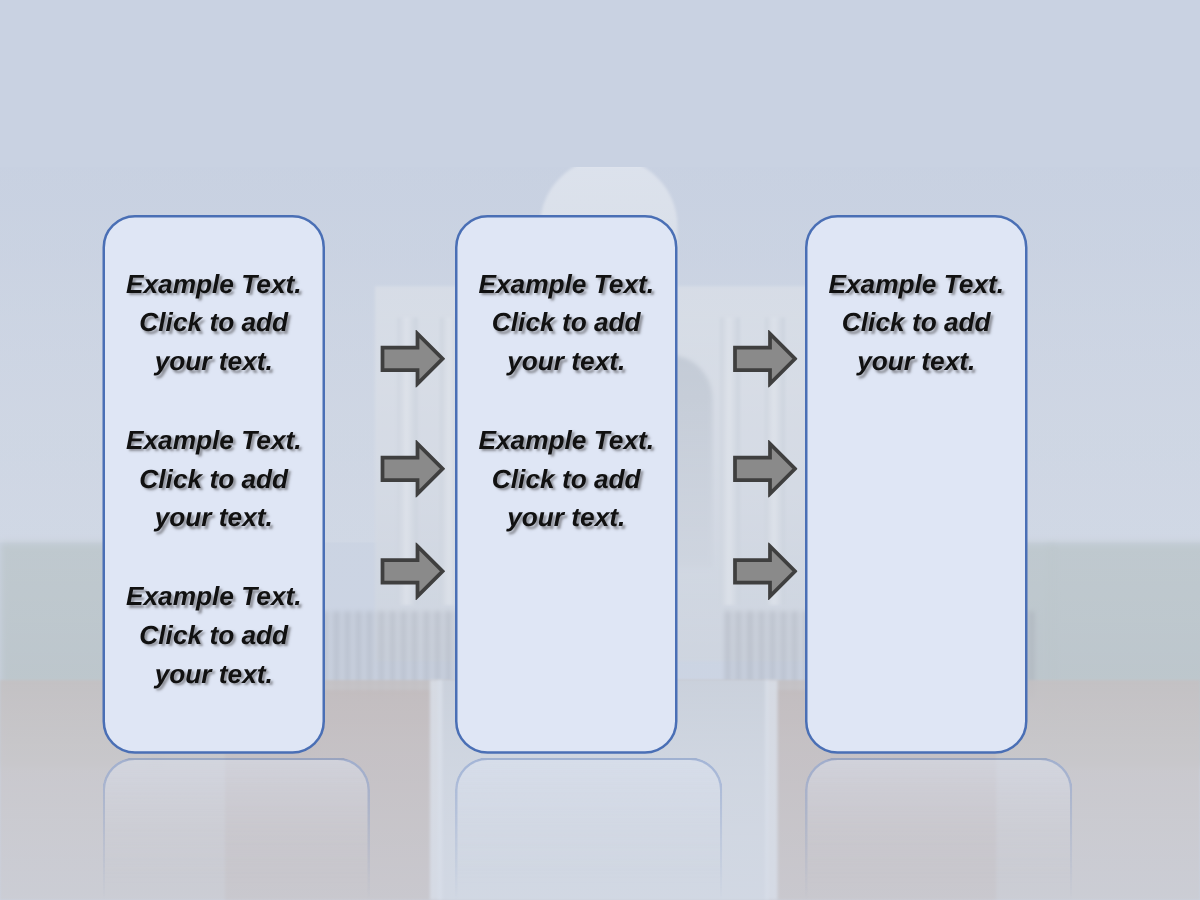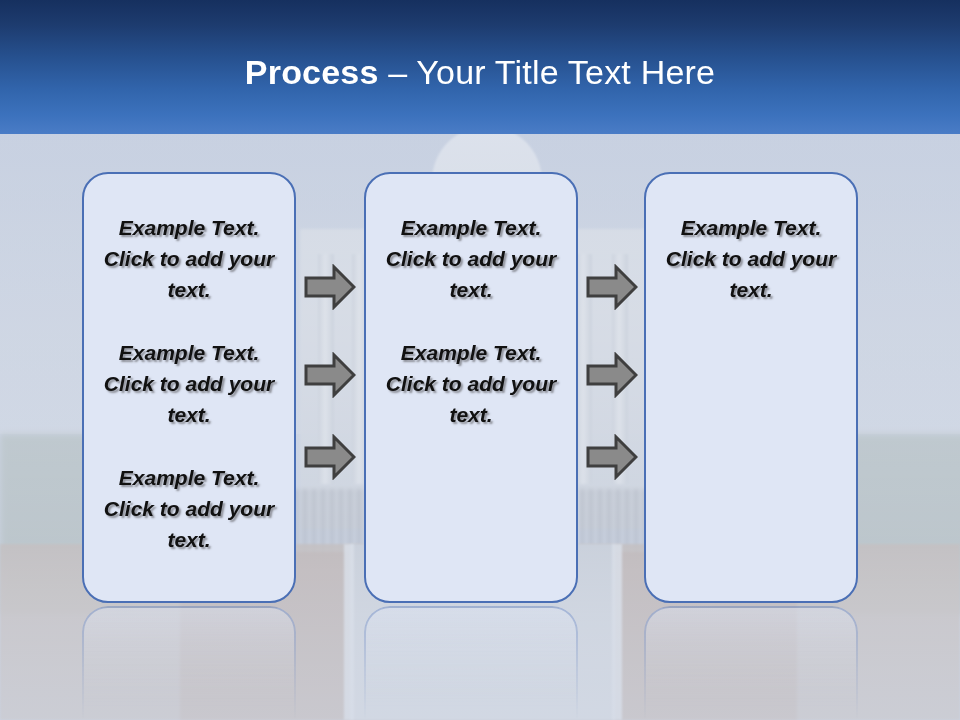--- a/index.html
+++ b/index.html
@@ -144,21 +144,21 @@
     letter-spacing: .2px;
     white-space: nowrap;
   }
   .header-title .strong { font-weight: bold; }
   .header-title .light  { font-weight: normal; }
 
   
   .proc-box {
     position: absolute;
     top: 172px;
-    width: 214px;
+    width: 178px;
     height: 431px;
     box-sizing: border-box;
     border: 2.5px solid #4a6fb5;
     border-radius: 26px;
     background: #dfe6f5;
     padding: 38px 14px 0 14px;
   }
   .proc-box.b1 { left: 82px; }
   .proc-box.b2 { left: 364px; }
   .proc-box.b3 { left: 644px; }
@@ -235,25 +235,20 @@
     <div class="bg-ground"></div>
     <div class="bg-path" style="left:180px; width:175px;"></div>
     <div class="bg-path" style="left:612px; width:185px;"></div>
     <div class="bg-pool"></div>
     <div class="bg-pool-edge" style="left:344px;"></div>
     <div class="bg-pool-edge" style="left:612px;"></div>
 
     <div class="bg-haze"></div>
   </div>
 
-  <div class="header">
-    <div class="header-title">
-      <span class="strong">Process</span><span class="light"> – Your Title Text Here</span>
-    </div>
-  </div>
 
   <div class="reflection b1"></div>
   <div class="reflection b2"></div>
   <div class="reflection b3"></div>
 
   <div class="proc-box b1">
     <div class="text-block">Example Text. Click  to add your text.</div>
     <div class="text-block">Example Text. Click  to add your text.</div>
     <div class="text-block">Example Text. Click  to add your text.</div>
   </div>

